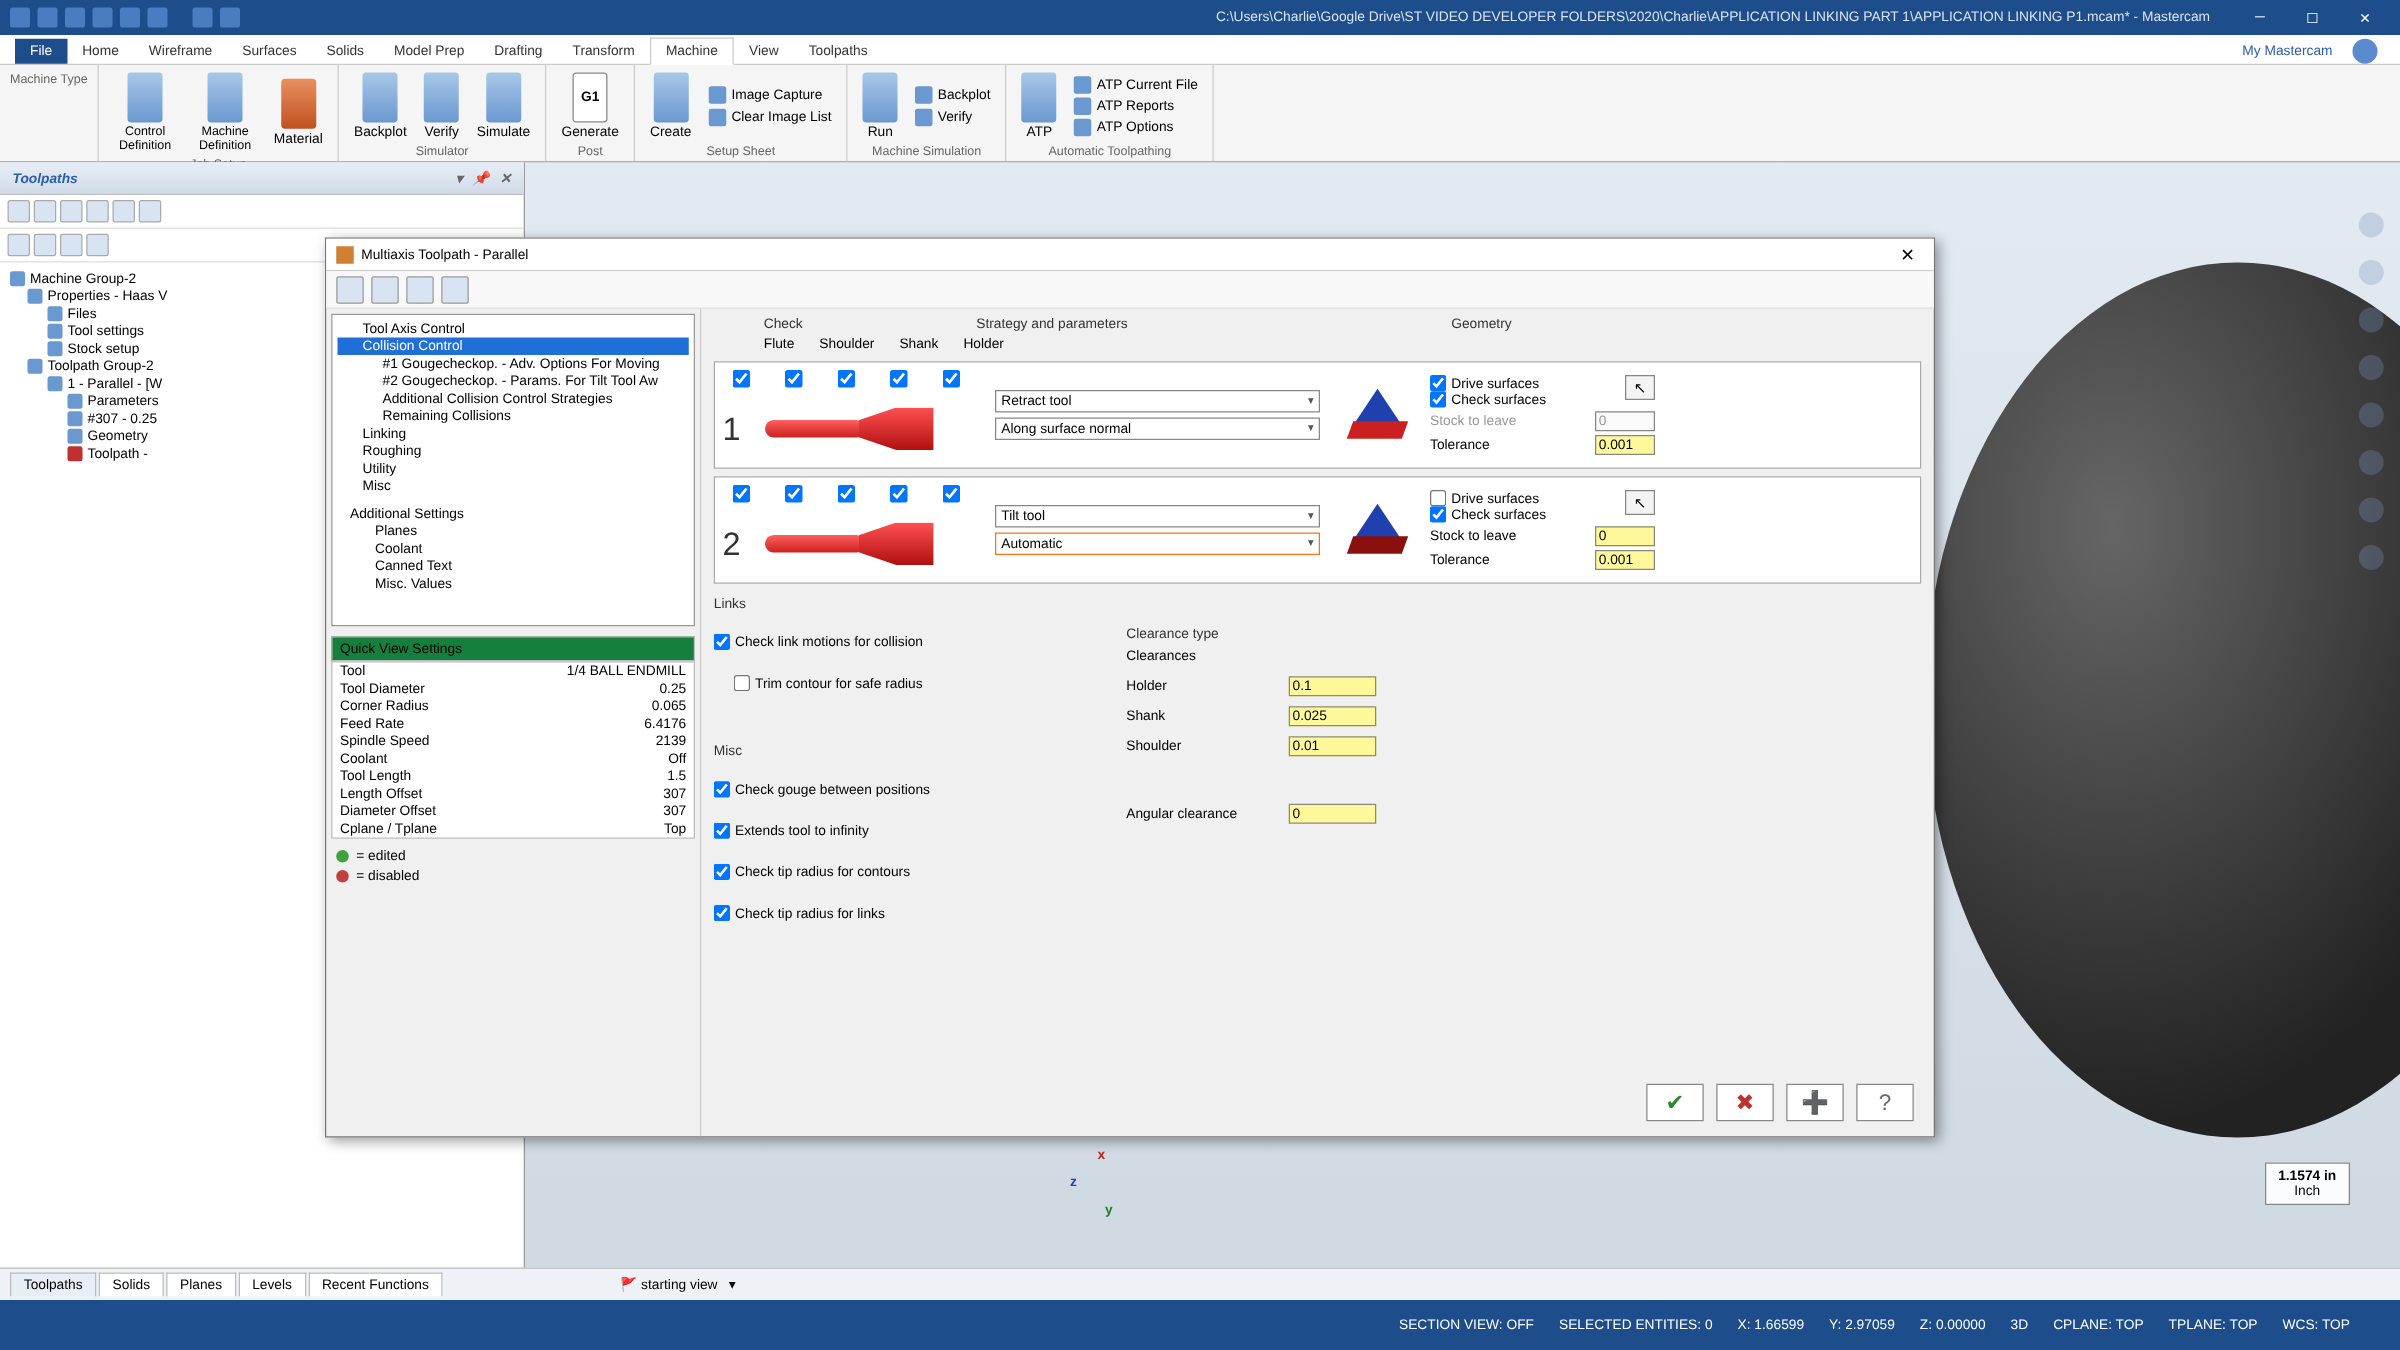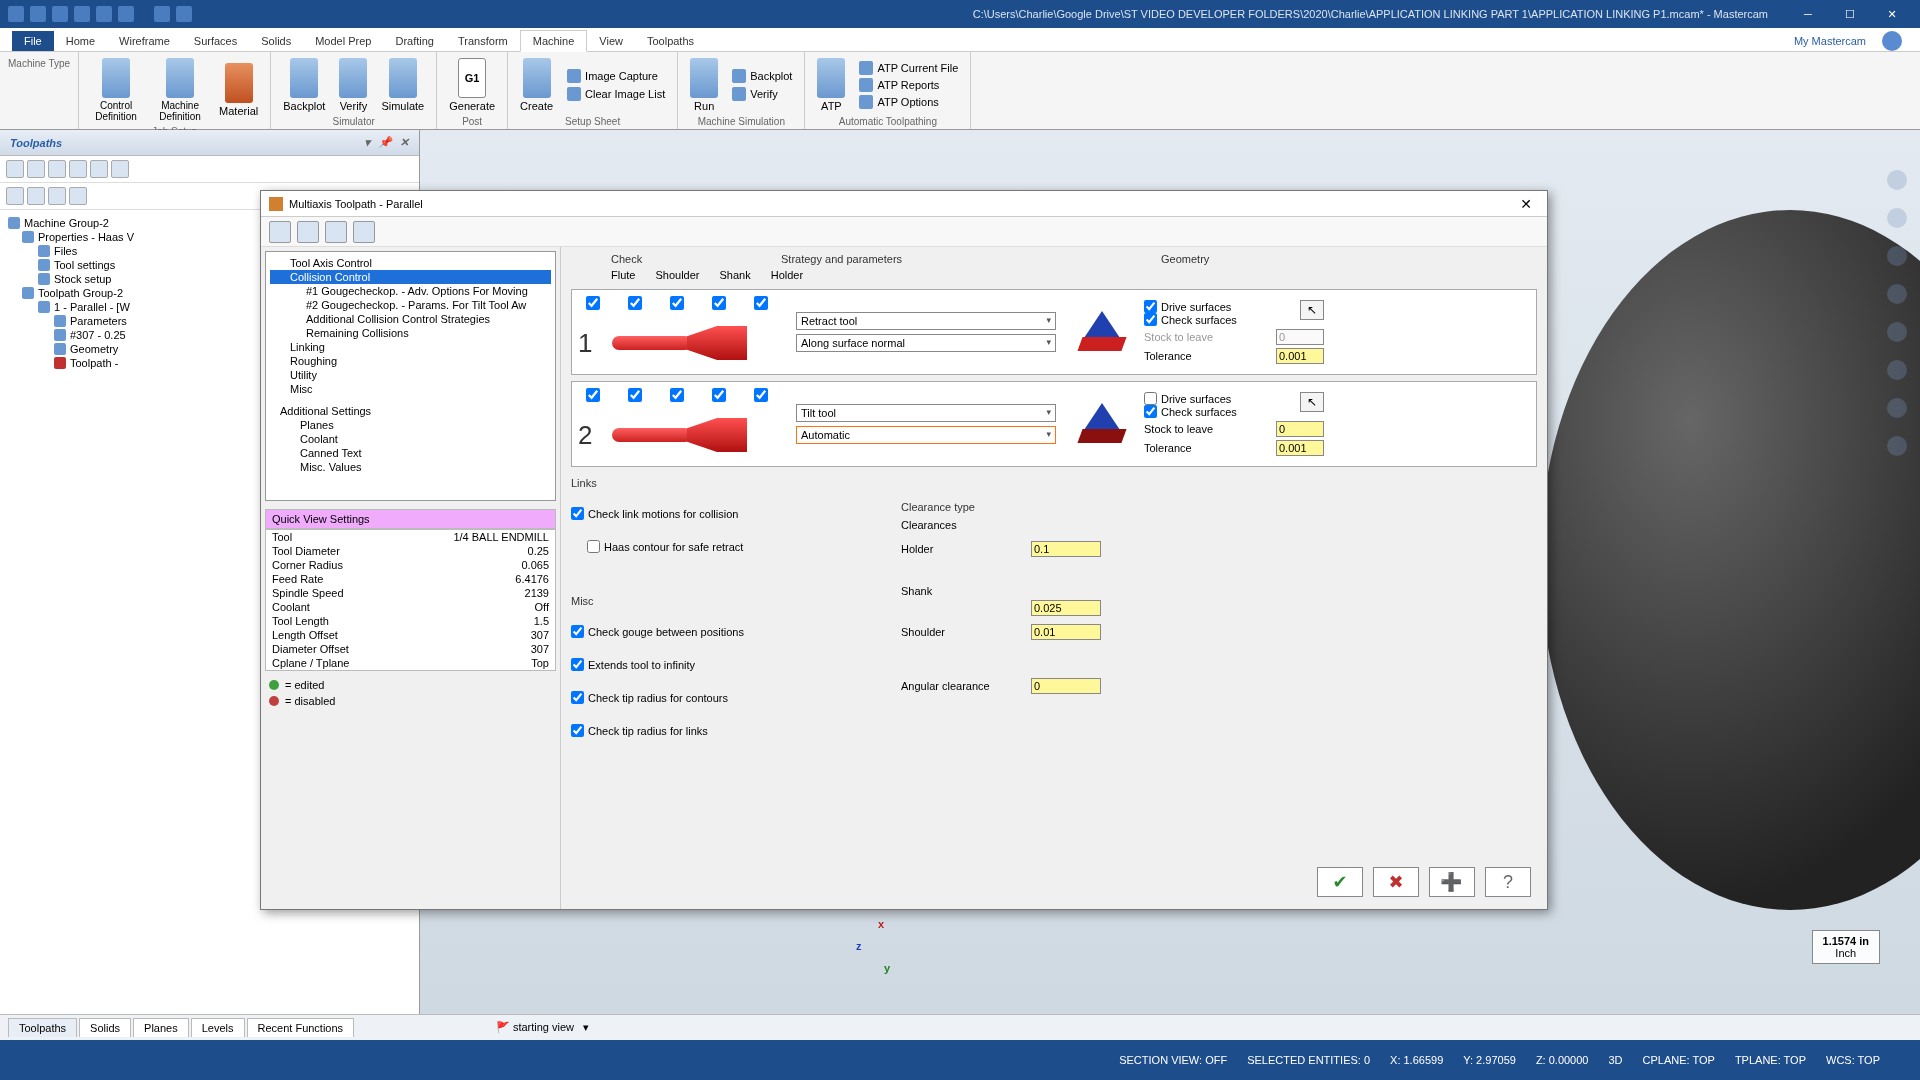--- a/index.html
+++ b/index.html
@@ -50,21 +50,21 @@
 .dlg-title { height: 26px; background: #fff; display: flex; align-items: center; padding: 0 8px; border-bottom: 1px solid #ccc; }
 .dlg-title .dlg-icon { width: 14px; height: 14px; background: #d08030; margin-right: 6px; }
 .dlg-title .dlg-close { margin-left: auto; width: 26px; text-align: center; cursor: pointer; font-size: 14px; }
 .dlg-toolbar { height: 30px; padding: 4px 8px; display: flex; gap: 6px; background: #f8f8f8; border-bottom: 1px solid #ddd;}
 .dlg-tb-icon { width: 22px; height: 22px; background: #d8e4f2; border: 1px solid #999; border-radius: 2px; }
 .dlg-body { flex: 1; display: flex; }
 .dlg-left { width: 300px; border-right: 1px solid #ccc; display: flex; flex-direction: column; }
 .dlg-tree { flex: 0 0 250px; overflow: auto; border: 1px solid #999; margin: 4px; background: #fff; padding: 4px; font-size: 11px; }
 .dlg-tree-item { padding: 1px 0 1px 20px; }
 .dlg-tree-item.sel { background: #1e6fd8; color: #fff; }
-.qvs-title { background: #f0abfc; padding: 3px 6px; border: 1px solid #bbb; margin: 4px 4px 0; font-size: 11px; }
+.qvs-title { background: #15803d; padding: 3px 6px; border: 1px solid #bbb; margin: 4px 4px 0; font-size: 11px; }
 .qvs-body { border: 1px solid #bbb; margin: 0 4px; background: #fff; font-size: 11px; max-height: 150px; overflow: auto;}
 .qvs-row { display: flex; padding: 1px 6px; }
 .qvs-row .k { flex: 1; }
 .legend { padding: 6px 8px; font-size: 11px; }
 .legend-row { display: flex; align-items: center; gap: 6px; padding: 2px 0;}
 .legend-row .dot { width: 10px; height: 10px; border-radius: 50%; }
 
 .dlg-right { flex: 1; padding: 6px 10px; position: relative; }
 .headers { display: flex; font-size: 11px; color: #333; }
 .headers .h-check { width: 210px; padding-left: 40px;}
@@ -573,21 +573,21 @@
       </div>
 
       <div class="links-section" style="width:250px;">
         <div class="sec-title">Links</div>
         <div class="chk-line">
             <input type="checkbox" checked="" style="">
             <span>Check link motions for collision</span>
           </div>
         <div class="chk-line" style="padding-left:16px;">
             <input type="checkbox" style="">
-            <span>Haas contour for safe retract</span>
+            <span>Trim contour for safe radius</span>
           </div>
 
         <div class="sec-title" style="margin-top:40px;">Misc</div>
         <div class="chk-line">
             <input type="checkbox" checked="" style="">
             <span>Check gouge between positions</span>
           </div>
         <div class="chk-line">
             <input type="checkbox" checked="" style="">
             <span>Extends tool to infinity</span>
@@ -605,21 +605,21 @@
       <div class="clearance">
         <div class="sec-title">Clearance type</div>
         <div class="cgroup" style="border:none;padding:0;">
           <div style="margin:6px 0;">Clearances</div>
           <div class="clear-row">
               <span class="cl">Holder</span>
               <input class="numedit y" style="width: 70px;" value="0.1">
             </div>
           <div class="clear-row">
               <span class="cl">Shank</span>
-              <input class="numedit y" style="width: 70px; margin-top: 35px;" value="0.025">
+              <input class="numedit y" style="width: 70px;" value="0.025">
             </div>
           <div class="clear-row">
               <span class="cl">Shoulder</span>
               <input class="numedit y" style="width: 70px;" value="0.01">
             </div>
           <div class="clear-row" style="margin-top:30px;">
               <span class="cl">Angular clearance</span>
               <input class="numedit y" style="width: 70px;" value="0">
             </div>
         </div>

